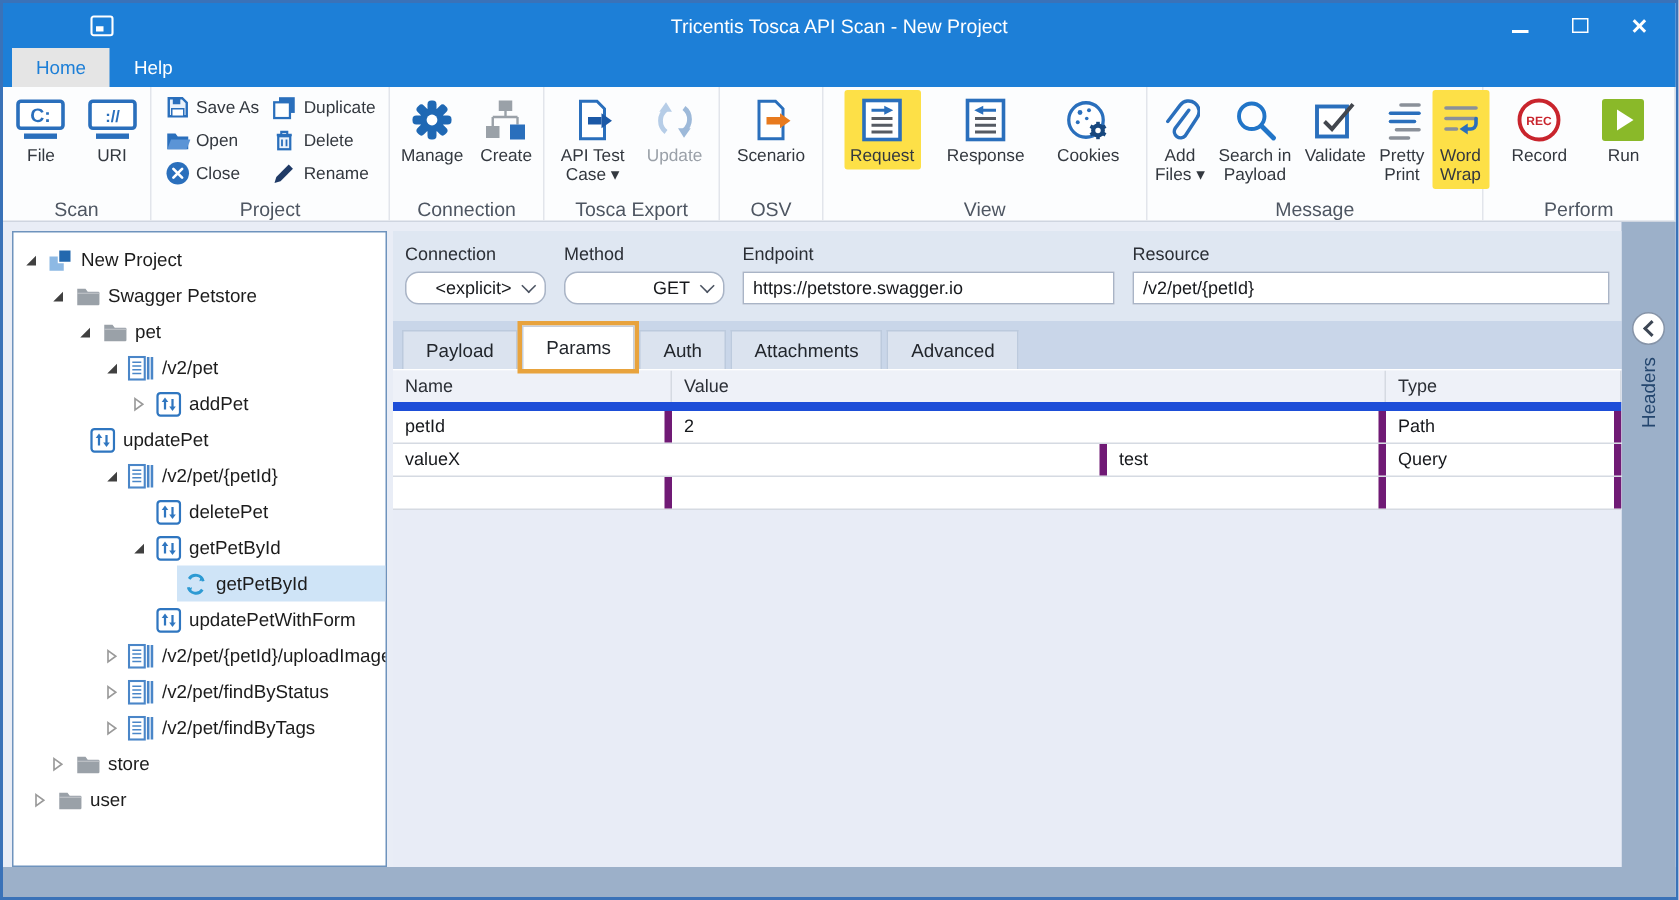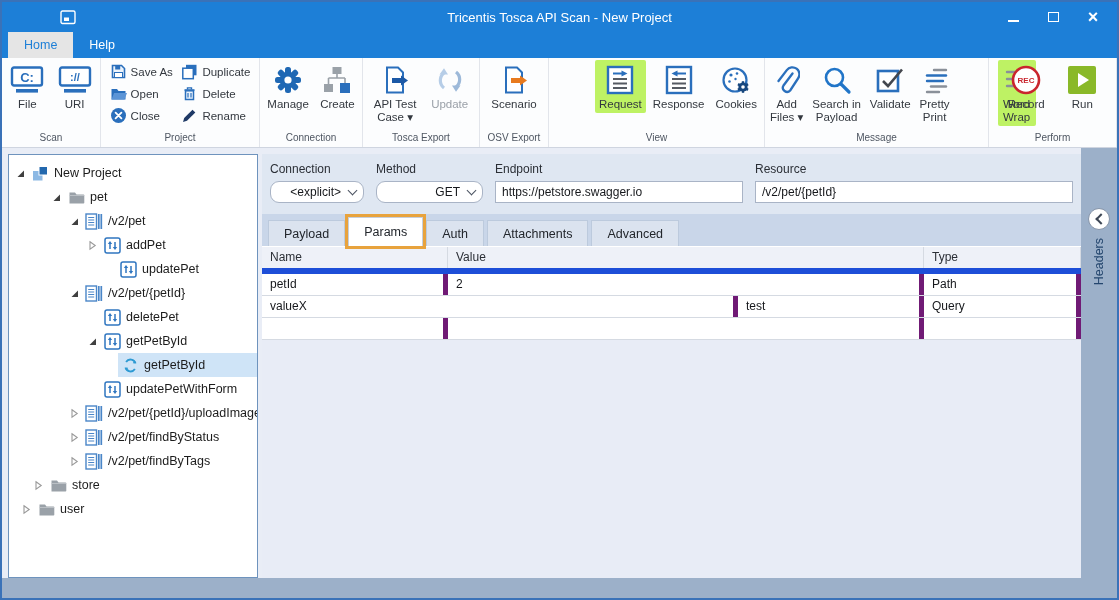--- a/index.html
+++ b/index.html
@@ -25,25 +25,25 @@
   .rgroup{display:flex;flex-direction:column;border-right:1px solid #e2e5eb;box-sizing:border-box;padding:2px 1px 0;}
   .rgroup:nth-child(1){width:99px;}
   .rgroup:nth-child(2){width:159px;}
   .rgroup:nth-child(3){width:103px;}
   .rgroup:nth-child(4){width:117px;}
   .rgroup:nth-child(5){width:69px;}
   .rgroup:nth-child(6){width:216px;}
   .rgroup:nth-child(7){width:224px;}
   .rgroup:nth-child(8){flex:1;}
   .rbtns{flex:1;display:flex;align-items:flex-start;justify-content:space-evenly;gap:1px;}
-  .rglabel{height:15px;text-align:center;font-size:10px;color:#4e5662;}
+  .rglabel{height:15px;text-align:center;font-size:13px;color:#4e5662;}
   .rbtn.large{display:flex;flex-direction:column;align-items:center;padding:2px 4px;border-radius:2px;}
   .rbtn.large .icon{height:36px;display:flex;align-items:center;justify-content:center;}
   .bl{font-size:11.5px;color:#33383f;line-height:13px;white-space:nowrap;}
-  .rbtn.sel{background:#bef264;margin-left:43px;}
+  .rbtn.sel{background:#fde047;}
   .rbtn.dis .bl{color:#9aa0a8;}
   .rcol{display:flex;flex-direction:column;gap:5px;padding-top:3px;}
   .rbtn.small{display:flex;align-items:center;gap:4px;height:17px;}
   .rbtn.small .icon{width:17px;height:17px;display:flex;align-items:center;justify-content:center;}
   .sl{font-size:11.5px;color:#33383f;white-space:nowrap;}
   
   .main{flex:1;position:relative;background:#e9edf6;}
   .bottom-strip{position:absolute;left:0;right:0;bottom:0;height:20px;background:#9cb0c9;}
   .side-strip{position:absolute;right:0;top:0;bottom:0;width:36px;background:#9cb0c9;
               display:flex;flex-direction:column;align-items:center;}
@@ -424,20 +424,36 @@
           <span class="thl">
             <span class="tico">
               <svg width="17" height="17" viewBox="0 0 17 17">
                 <rect x="1" y="6" width="9.5" height="9.5" fill="#8db9e4"></rect>
                 <rect x="7" y="1.5" width="8.5" height="8.5" fill="#2368ae" stroke="#fff" stroke-width="1"></rect>
               </svg>
             </span>
             <span class="tlabel">New Project</span>
           </span>
         </div>
+        <div class="trow" style="padding-left: 22px;">
+          <span class="texp">
+            <svg width="11" height="11" viewBox="0 0 11 11">
+              <path d="M9 2.5 V9 H2.5 z" fill="#404040"></path>
+            </svg>
+          </span>
+          <span class="thl">
+            <span class="tico">
+              <svg width="17" height="17" viewBox="0 0 17 17">
+                <path d="M1.5 3.5 h5.5 l1.5 2 h7 a0.8 0.8 0 0 1 0.8 0.8 V13.7 a0.8 0.8 0 0 1 -0.8 0.8 H1.5 z" fill="#9aa1a8"></path>
+                <path d="M1.5 6.5 h14.8" stroke="#c4c8cd" stroke-width="0.8"></path>
+              </svg>
+            </span>
+            <span class="tlabel">Swagger Petstore</span>
+          </span>
+        </div>
         <div class="trow" style="padding-left: 40px;">
           <span class="texp">
             <svg width="11" height="11" viewBox="0 0 11 11">
               <path d="M9 2.5 V9 H2.5 z" fill="#404040"></path>
             </svg>
           </span>
           <span class="thl">
             <span class="tico">
               <svg width="17" height="17" viewBox="0 0 17 17">
                 <path d="M1.5 3.5 h5.5 l1.5 2 h7 a0.8 0.8 0 0 1 0.8 0.8 V13.7 a0.8 0.8 0 0 1 -0.8 0.8 H1.5 z" fill="#9aa1a8"></path>
@@ -475,21 +491,21 @@
               <svg width="17" height="17" viewBox="0 0 17 17">
                 <rect x="1" y="1" width="15" height="15" rx="2" fill="#fff" stroke="#2f76c0" stroke-width="1.5"></rect>
                 <path d="M6 12 V6.5 M11 5 V10.5" stroke="#2f76c0" stroke-width="1.5"></path>
                 <path d="M3.8 7 L6 4 l2.2 3 z" fill="#2f76c0"></path>
                 <path d="M8.8 10 L11 13 l2.2 -3 z" fill="#2f76c0"></path>
               </svg>
             </span>
             <span class="tlabel">addPet</span>
           </span>
         </div>
-        <div class="trow" style="padding-left: 92px; text-align: right;">
+        <div class="trow" style="padding-left: 32px; text-align: right;">
           <span class="texp"></span>
           <span class="thl">
             <span class="tico">
               <svg width="17" height="17" viewBox="0 0 17 17">
                 <rect x="1" y="1" width="15" height="15" rx="2" fill="#fff" stroke="#2f76c0" stroke-width="1.5"></rect>
                 <path d="M6 12 V6.5 M11 5 V10.5" stroke="#2f76c0" stroke-width="1.5"></path>
                 <path d="M3.8 7 L6 4 l2.2 3 z" fill="#2f76c0"></path>
                 <path d="M8.8 10 L11 13 l2.2 -3 z" fill="#2f76c0"></path>
               </svg>
             </span>

